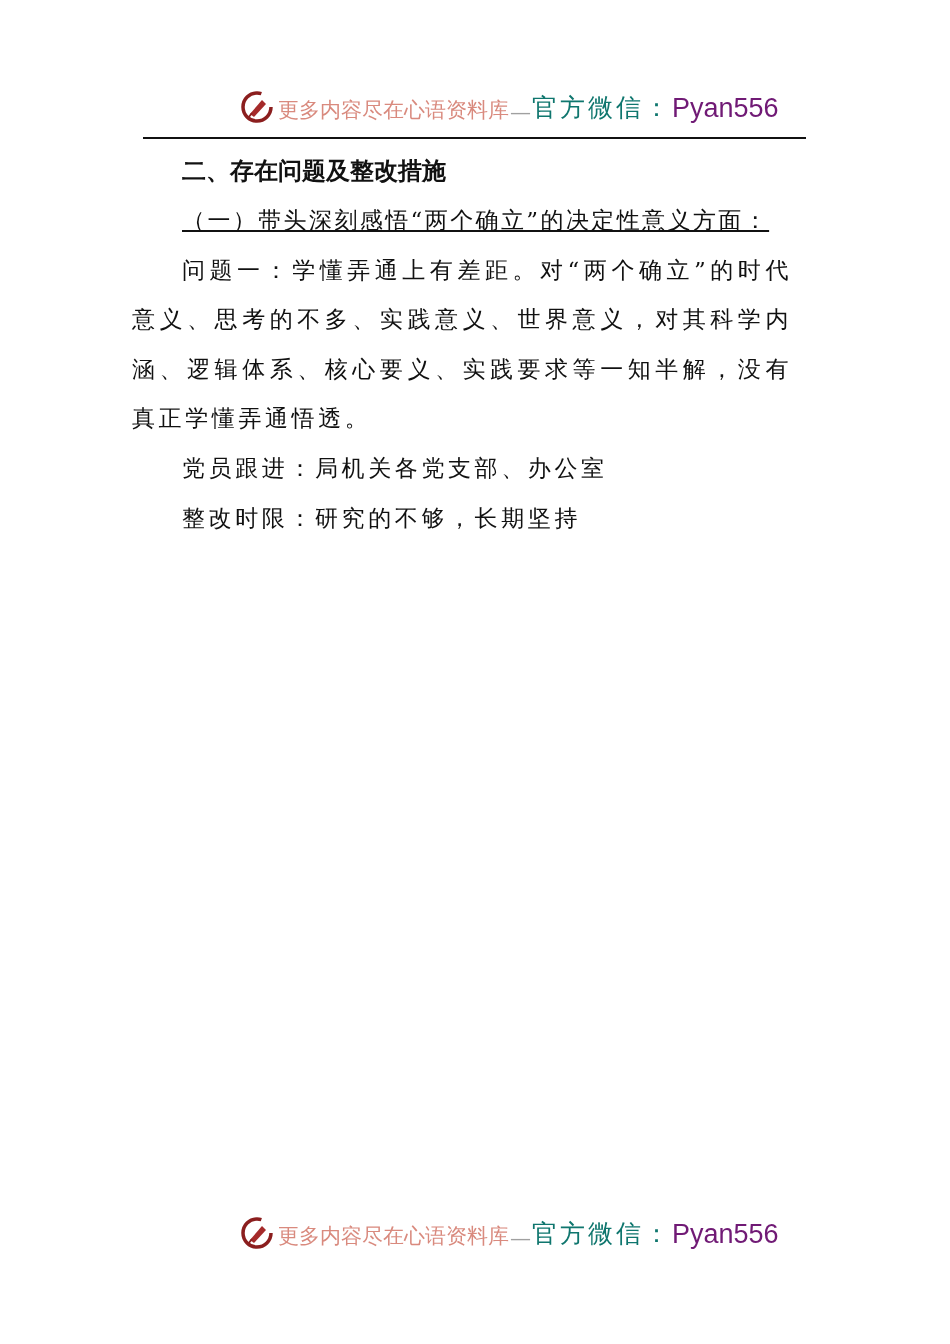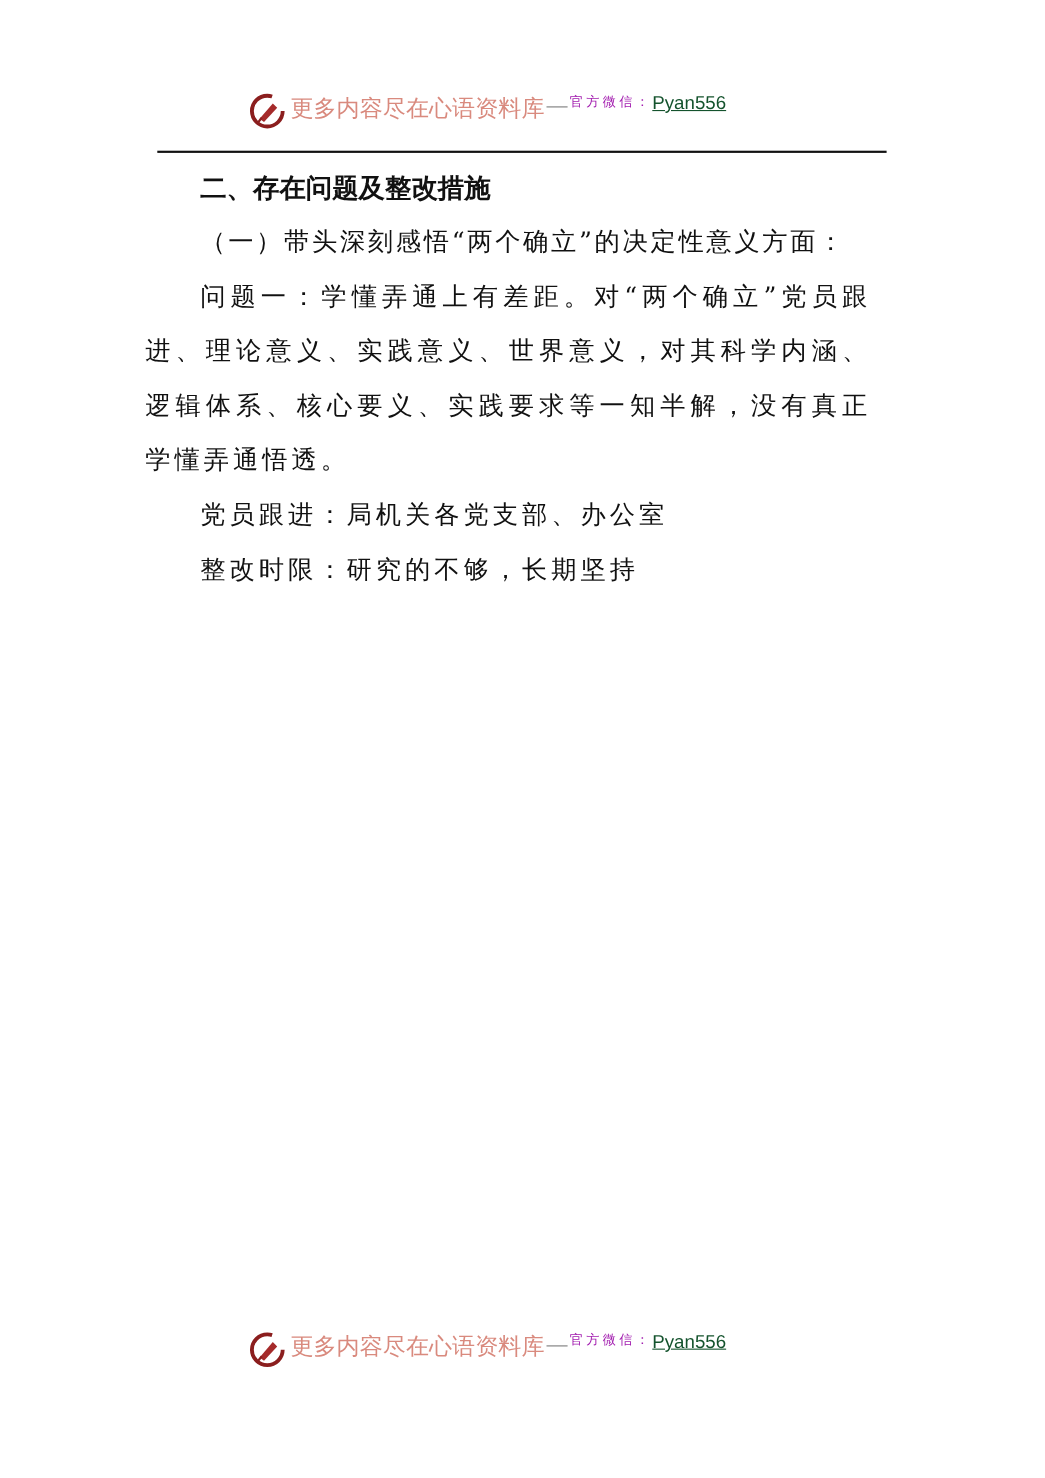--- a/index.html
+++ b/index.html
@@ -1,32 +1,32 @@
 <!DOCTYPE html>
 <html><head>
   <meta charset="utf-8">
   <style>
     html, body { margin: 0; padding: 0; background: #ffffff; }
     body { width: 950px; height: 1344px; position: relative; overflow: hidden;
            font-family: "DejaVu Serif", "Liberation Serif", serif; color: #111; }
-    .watermark { position: absolute; left: 226px; height: 40px; display: flex; align-items: flex-start; }
+    .watermark { position: absolute; left: 240px; height: 40px; display: flex; align-items: flex-end; }
     .watermark.top { top: 84px; }
     .watermark.bottom { top: 1210px; }
     .wm-icon { width: 34px; height: 34px; margin-right: 4px; }
     .wm-brand { color: #d98a7e; font-size: 21px; font-family: "DejaVu Serif", serif; letter-spacing: 0px; }
     .wm-dash { color: #a0a0a0; font-size: 21px; margin: 0 1px; }
-    .wm-label { color: #a21caf; font-size: 12px; font-family: Liberation Sans, sans-serif; letter-spacing: 3px; }
-    .wm-id { color: #14532d; font-size: 17px; font-family: "Liberation Sans", sans-serif; text-decoration: underline; }
+    .wm-label { color: #0f766e; font-size: 25px; font-family: Liberation Sans, sans-serif; letter-spacing: 3px; }
+    .wm-id { color: #701a75; font-size: 27px; font-family: "Liberation Sans", sans-serif; }
     .rule { position: absolute; left: 143px; top: 137px; width: 663px; height: 2px; background: #111; }
     .doc { position: absolute; left: 132px; top: 146px; width: 660px; }
     .heading { font-family: "DejaVu Sans", "Liberation Sans", sans-serif; font-size: 24px;
                margin: 0; padding-left: 50px; height: 50px; line-height: 50px; }
     .para { font-size: 23px; line-height: 49.6px; margin: 0; text-align: justify;
             letter-spacing: 3.6px; text-indent: 50px; }
-    .para.sub { letter-spacing: 2.4px; }
+    .para.sub { letter-spacing: 2.4px; text-decoration: underline; }
   </style>
 </head>
 <body>
 
 <div class="watermark top">
   <svg class="wm-icon" viewBox="0 0 34 34">
     <circle cx="17" cy="17" r="14" fill="none" stroke="#8b1e1e" stroke-width="3.5" stroke-dasharray="70 20"></circle>
     <path d="M10 24 L22 10 L26 14 L14 27 Z" fill="#a52a2a"></path>
     <path d="M8 28 L12 23" stroke="#8b1e1e" stroke-width="2"></path>
   </svg>
@@ -34,21 +34,21 @@
   <span class="wm-dash">—</span>
   <span class="wm-label">官方微信：</span>
   <span class="wm-id">Pyan556</span>
 </div>
 
 <div class="rule"></div>
 
 <div class="doc">
   <h2 class="heading">二、存在问题及整改措施</h2>
   <p class="para sub">（一）带头深刻感悟“两个确立”的决定性意义方面：</p>
-  <p class="para">问题一：学懂弄通上有差距。对“两个确立”党员跟进、理论意义、实践意义、世界意义，对其科学内涵、逻辑体系、核心要义、实践要求等一知半解，没有真正学懂弄通悟透。</p>
+  <p class="para">问题一：学懂弄通上有差距。对“两个确立”的时代意义、思考的不多、实践意义、世界意义，对其科学内涵、逻辑体系、核心要义、实践要求等一知半解，没有真正学懂弄通悟透。</p>
   <p class="para">党员跟进：局机关各党支部、办公室</p>
   <p class="para">整改时限：研究的不够，长期坚持</p>
 </div>
 
 <div class="watermark bottom">
   <svg class="wm-icon" viewBox="0 0 34 34">
     <circle cx="17" cy="17" r="14" fill="none" stroke="#8b1e1e" stroke-width="3.5" stroke-dasharray="70 20"></circle>
     <path d="M10 24 L22 10 L26 14 L14 27 Z" fill="#a52a2a"></path>
     <path d="M8 28 L12 23" stroke="#8b1e1e" stroke-width="2"></path>
   </svg>

